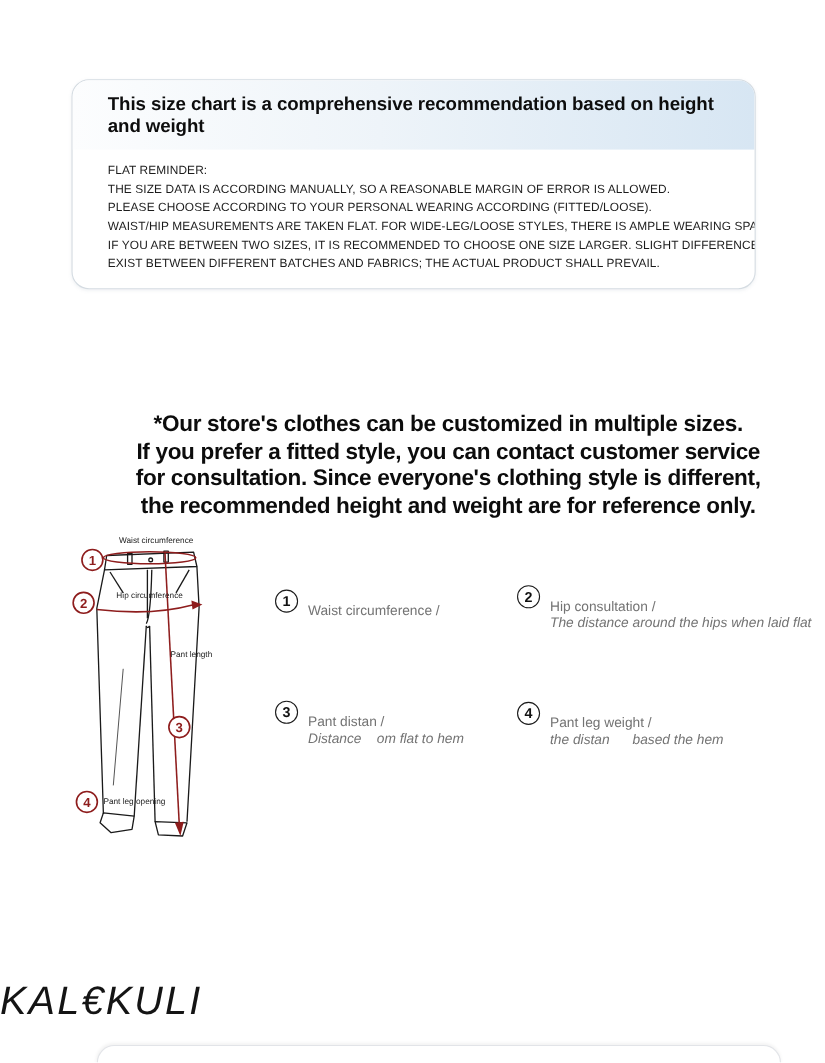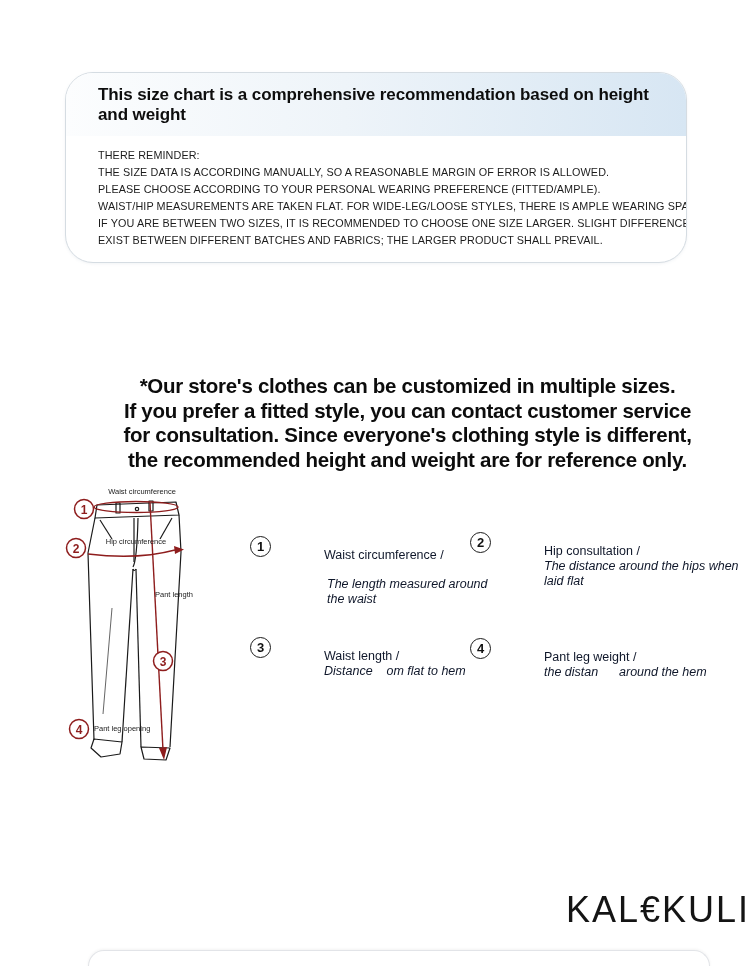--- a/index.html
+++ b/index.html
@@ -3,21 +3,21 @@
 <meta charset="utf-8">
 <style>
   html,body{margin:0;padding:0;background:#fff;}
   .page{
     position:relative;width:750px;height:966px;background:#ffffff;
     font-family:"Liberation Sans", sans-serif;overflow:hidden;
   }
   
   .size-card{
     position:absolute;left:65px;top:72px;width:622px;height:191px;
-    background:#ffffff;border:1px solid #d5dce2;border-radius:28px;
+    background:#ffffff;border:1px solid #d5dce2;border-radius:16px;
     box-shadow:0 1px 3px rgba(120,140,160,.10);
     overflow:hidden;box-sizing:border-box;
   }
   .card-header{
     height:63px;display:flex;align-items:center;
     background:linear-gradient(90deg,#fcfdfe 0%,#eef4f9 45%,#d7e6f3 100%);
     padding:0 24px 0 32px;box-sizing:border-box;
   }
   .card-title{
     font-size:17px;font-weight:bold;color:#0d0d0d;letter-spacing:-0.1px;
@@ -40,52 +40,52 @@
   .legend-item.pos1{left:250px;top:535px;width:250px;}
   .legend-item.pos2{left:470px;top:531px;width:278px;}
   .legend-item.pos3{left:250px;top:636px;width:250px;}
   .legend-item.pos4{left:470px;top:637px;width:262px;}
   .legend-circle{
     flex:none;width:21px;height:21px;margin-top:1px;
     border:1.6px solid #1b1b1b;border-radius:50%;
     display:flex;align-items:center;justify-content:center;
     font-size:13px;font-weight:600;color:#111;box-sizing:border-box;
   }
-  .legend-text{padding-top:13px;font-size:12.5px;line-height:15px;color:#0f172a;margin-left:44px;}
+  .legend-text{padding-top:13px;font-size:12.5px;line-height:15px;color:#737373;}
   .legend-text .desc{white-space:pre-wrap;font-style:italic;}
   .legend-item.gap .desc{margin-top:14px;margin-left:3px;}
   
   .brand{
-    position:absolute;left:0;top:889px;width:750px;text-align:right;
-    font-size:36px;font-weight:400;letter-spacing:2px;color:#141414;
+    position:absolute;left:0;top:889px;width:750px;text-align:left;
+    font-size:36px;font-weight:400;letter-spacing:2px;color:#141414;font-style:italic;
   }
   .next-card{
     position:absolute;left:88px;top:950px;width:622px;height:30px;
     background:#ffffff;border:1px solid #e2e4e8;border-bottom:none;
     border-radius:16px 16px 0 0;
     box-shadow:0 -1px 3px rgba(0,0,0,.05);box-sizing:border-box;
   }
   svg text{font-family:"Liberation Sans", sans-serif;}
 </style>
 </head>
 <body>
 
 <div class="page">
 
   <div class="size-card">
     <div class="card-header">
       <div class="card-title">This size chart is a comprehensive recommendation based on height and weight</div>
     </div>
     <div class="card-body">
-      <div class="reminder-line">THERE REMINDER:</div>
+      <div class="reminder-line">FLAT REMINDER:</div>
       <div class="reminder-line">THE SIZE DATA IS ACCORDING MANUALLY, SO A REASONABLE MARGIN OF ERROR IS ALLOWED.</div>
-      <div class="reminder-line">PLEASE CHOOSE ACCORDING TO YOUR PERSONAL WEARING PREFERENCE (FITTED/AMPLE).</div>
+      <div class="reminder-line">PLEASE CHOOSE ACCORDING TO YOUR PERSONAL WEARING ACCORDING (FITTED/LOOSE).</div>
       <div class="reminder-line">WAIST/HIP MEASUREMENTS ARE TAKEN FLAT. FOR WIDE-LEG/LOOSE STYLES, THERE IS AMPLE WEARING SPACE.</div>
       <div class="reminder-line">IF YOU ARE BETWEEN TWO SIZES, IT IS RECOMMENDED TO CHOOSE ONE SIZE LARGER. SLIGHT DIFFERENCES MAY</div>
-      <div class="reminder-line">EXIST BETWEEN DIFFERENT BATCHES AND FABRICS; THE LARGER PRODUCT SHALL PREVAIL.</div>
+      <div class="reminder-line">EXIST BETWEEN DIFFERENT BATCHES AND FABRICS; THE ACTUAL PRODUCT SHALL PREVAIL.</div>
     </div>
   </div>
 
   <div class="notice">
     <div>*Our store's clothes can be customized in multiple sizes.</div>
     <div>If you prefer a fitted style, you can contact customer service</div>
     <div>for consultation. Since everyone's clothing style is different,</div>
     <div>the recommended height and weight are for reference only.</div>
   </div>
 
@@ -134,45 +134,44 @@
       <text x="88" y="62" text-anchor="middle">Hip circumference</text>
       <text x="107" y="115">Pant length</text>
       <text x="46" y="249">Pant leg opening</text>
     </g>
   </svg>
 
   <div class="legend-item pos1 gap">
     <div class="legend-circle">1</div>
     <div class="legend-text">
       <div class="title">Waist circumference /</div>
-      <div class="desc">The length measured around the waist</div>
     </div>
   </div>
 
   <div class="legend-item pos2">
     <div class="legend-circle">2</div>
     <div class="legend-text">
       <div class="title">Hip consultation /</div>
       <div class="desc">The distance around the hips when laid flat</div>
     </div>
   </div>
 
   <div class="legend-item pos3">
     <div class="legend-circle">3</div>
     <div class="legend-text">
-      <div class="title">Waist length /</div>
+      <div class="title">Pant distan /</div>
       <div class="desc">Distance    om flat to hem</div>
     </div>
   </div>
 
   <div class="legend-item pos4">
     <div class="legend-circle">4</div>
     <div class="legend-text">
       <div class="title">Pant leg weight /</div>
-      <div class="desc">the distan      around the hem</div>
+      <div class="desc">the distan      based the hem</div>
     </div>
   </div>
 
   <div class="brand">KAL€KULI</div>
 
   <div class="next-card"></div>
 
 </div>
 
 </body></html>

